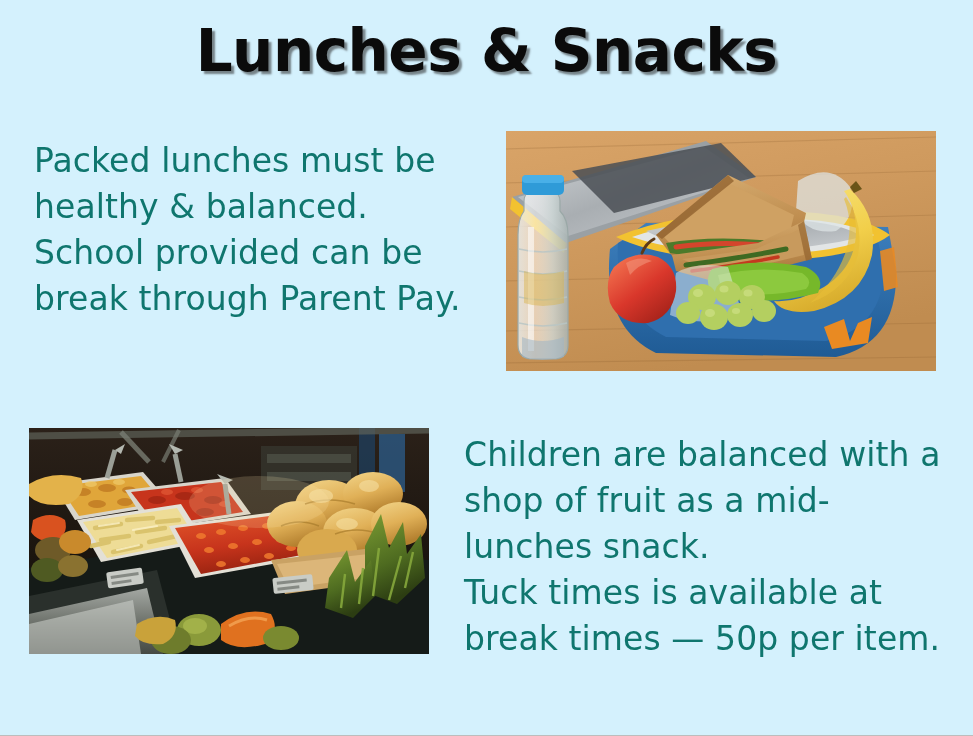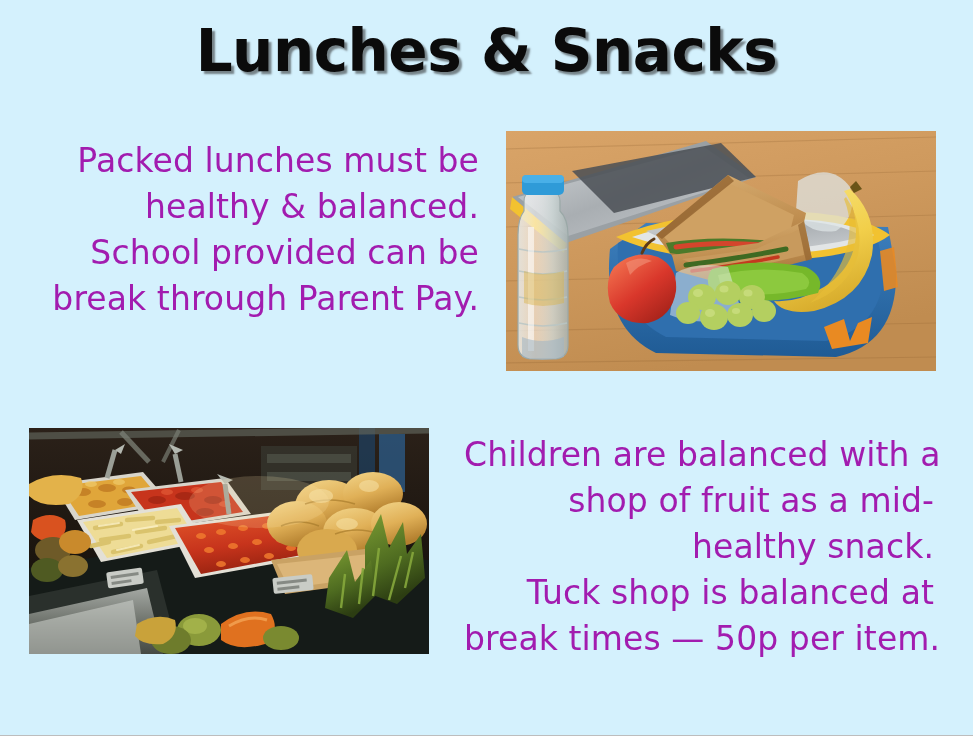--- a/index.html
+++ b/index.html
@@ -42,23 +42,22 @@
     line-height: 1.15;
     white-space: nowrap;
   }
 
   
   .body-text {
     position: absolute;
     font-family: "DejaVu Sans", sans-serif;
     font-size: 33px;
     line-height: 46px;
-    color: #a21caf;
+    color: #0f766e;
     letter-spacing: 0.1px;
-    text-align: right;
   }
 
   #text-left {
     left: 34px;
     top: 130px;
     width: 445px;
   }
 
   #text-right {
     left: 464px;
@@ -101,22 +100,22 @@
   <div class="body-text" id="text-left">
     <span class="text-line">Packed lunches must be</span>
     <span class="text-line">healthy &amp; balanced.</span>
     <span class="text-line">School provided can be</span>
     <span class="text-line">break through Parent Pay.</span>
   </div>
 
   <div class="body-text" id="text-right">
     <span class="text-line">Children are balanced with a</span>
     <span class="text-line">shop of fruit as a mid-</span>
-    <span class="text-line">healthy snack.</span>
-    <span class="text-line">Tuck shop is balanced at</span>
+    <span class="text-line">lunches snack.</span>
+    <span class="text-line">Tuck times is available at</span>
     <span class="text-line">break times — 50p per item.</span>
   </div>
 
   <figure class="photo" id="photo-lunchbox" aria-label="Packed lunch box with sandwich, apple, banana, grapes and a bottle of water">
     <svg viewBox="0 0 430 240" preserveAspectRatio="none">
       <defs>
         <linearGradient id="wood" x1="0" y1="0" x2="0.4" y2="1">
           <stop offset="0%" stop-color="#d9a468"></stop>
           <stop offset="45%" stop-color="#cf9a5e"></stop>
           <stop offset="100%" stop-color="#c08c50"></stop>

